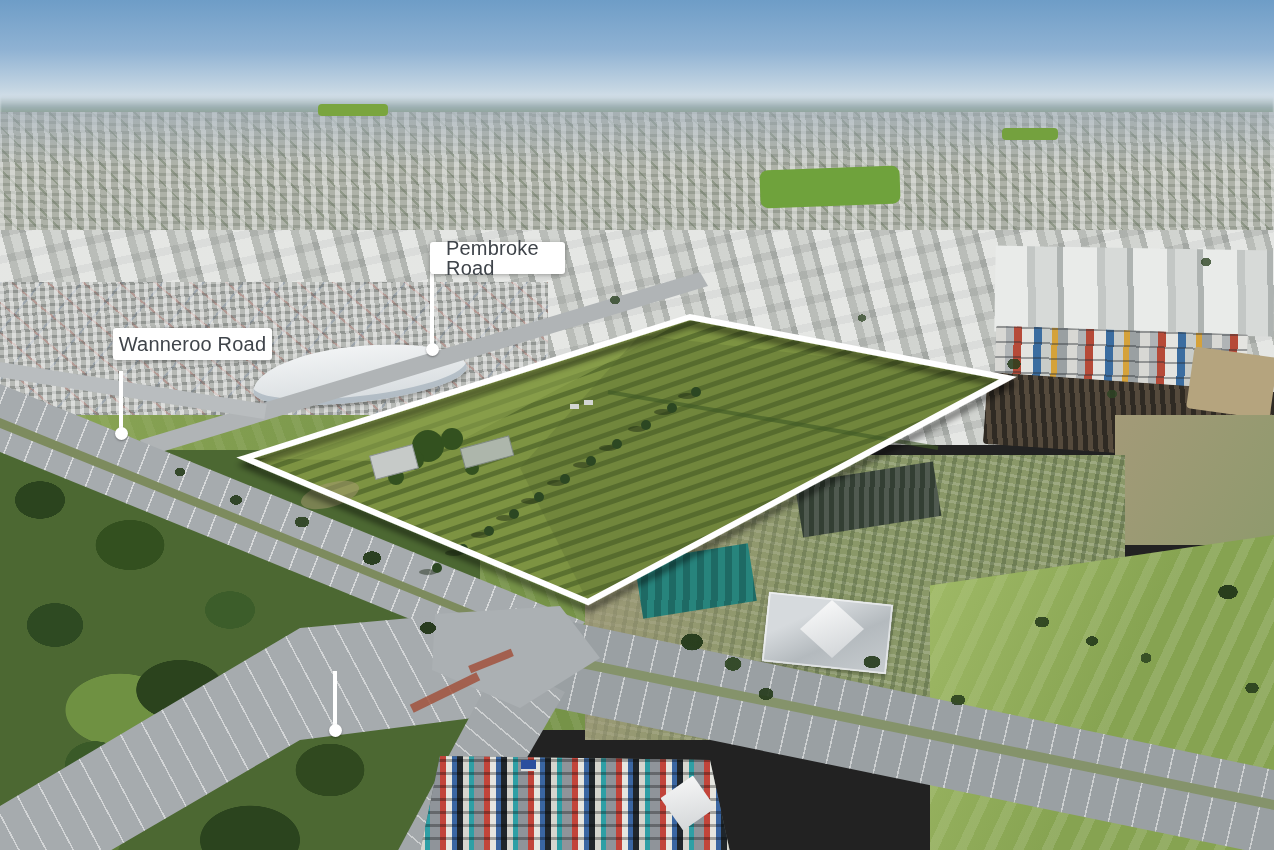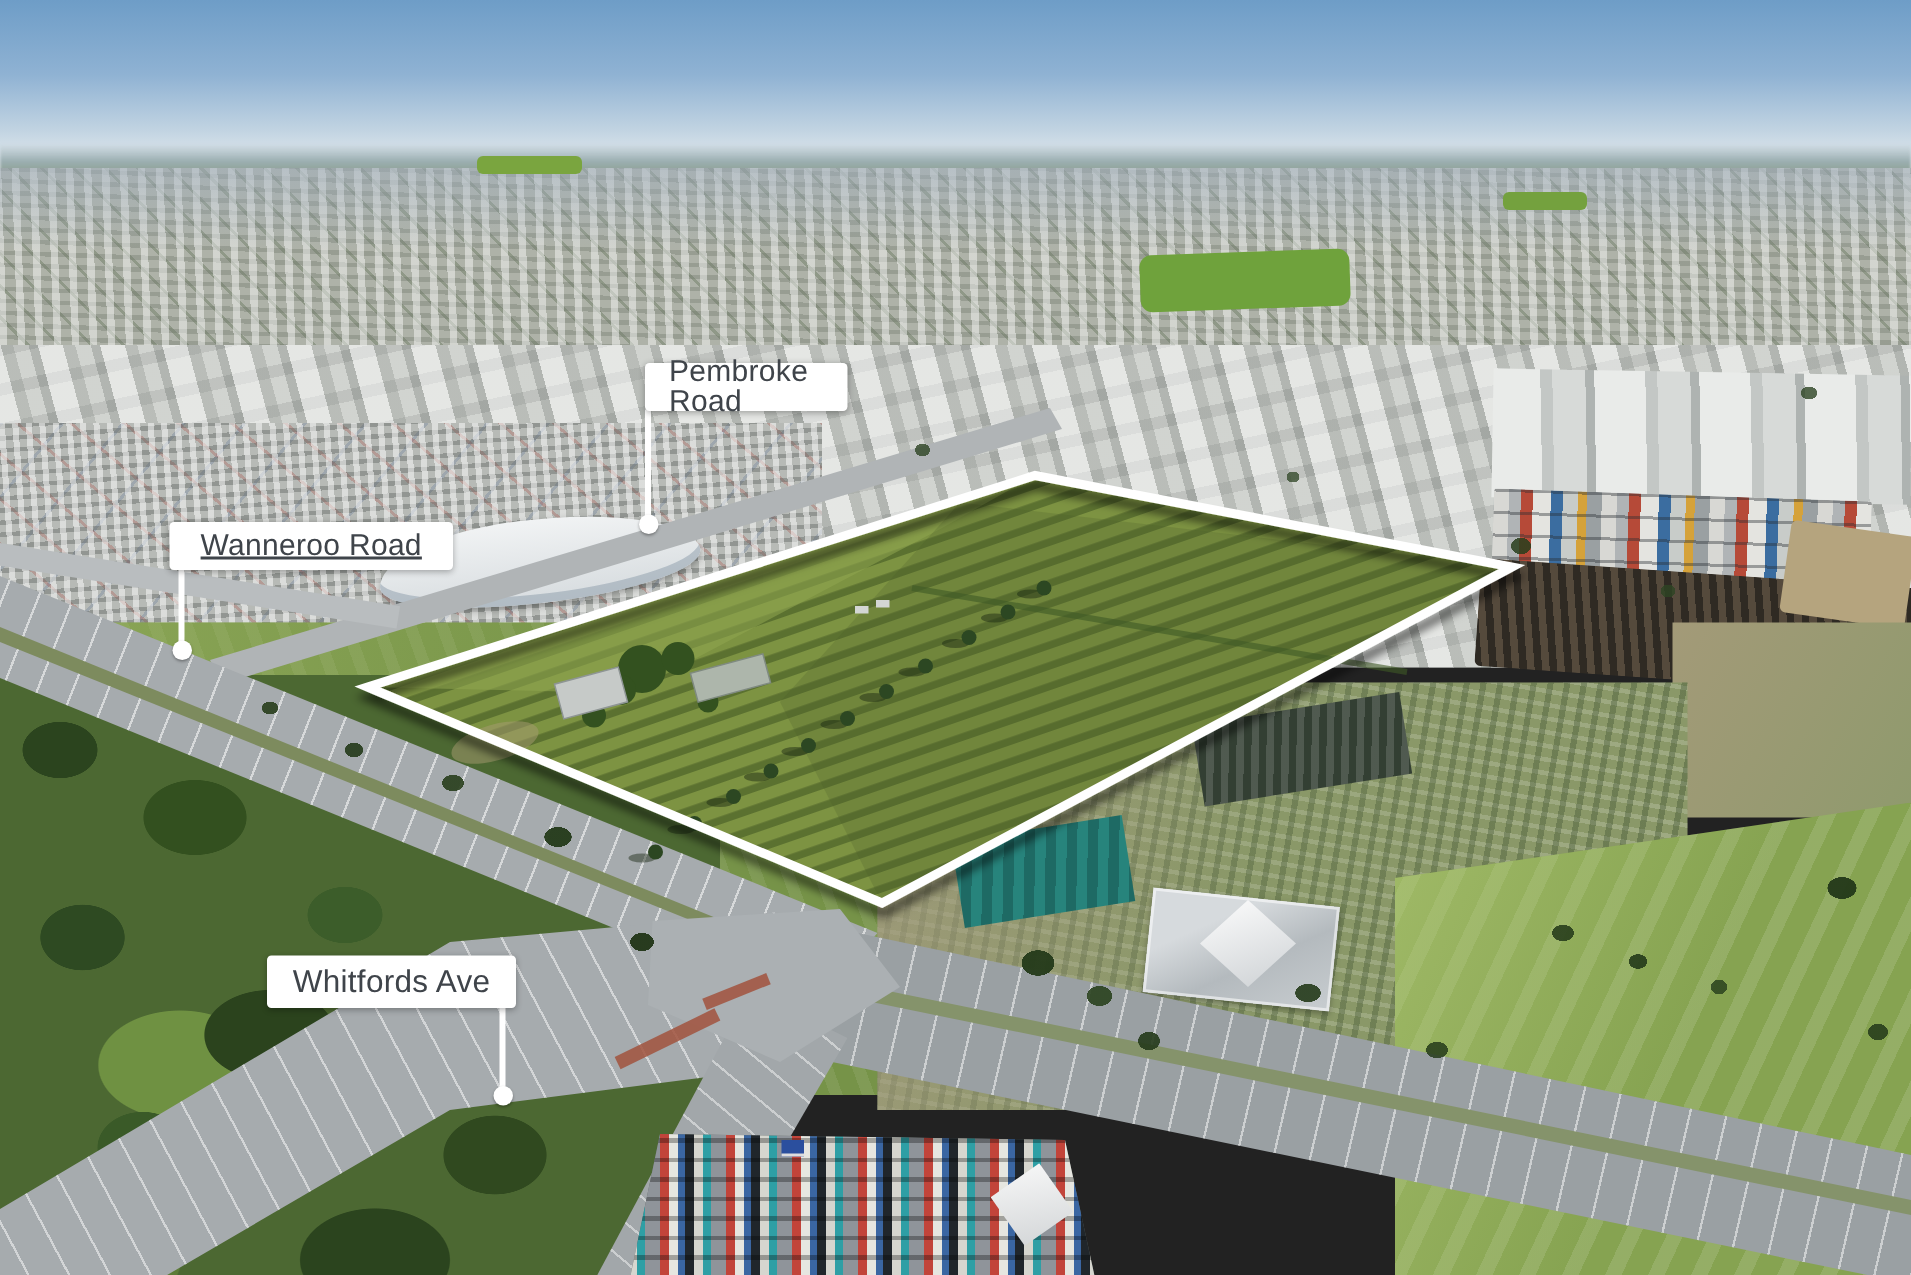--- a/index.html
+++ b/index.html
@@ -163,21 +163,21 @@
   #lead-wanneroo{left:119px;top:371px;height:58px;}
   #lead-whitfords{left:333px;top:671px;height:55px;}
   .dot{width:13px;height:13px;border-radius:50%;background:#ffffff;box-shadow:0 1px 2px rgba(0,0,0,.35);}
   #dot-pembroke{left:426px;top:343px;}
   #dot-wanneroo{left:115px;top:427px;}
   #dot-whitfords{left:329px;top:724px;}
   .label{background:var(--label-bg);color:var(--label-text);font-size:20px;line-height:1;
     display:flex;align-items:center;justify-content:center;border-radius:3px;
     box-shadow:0 1px 4px rgba(0,0,0,.3);letter-spacing:.2px;}
   #lab-pembroke{left:430px;top:242px;width:135px;height:32px;padding-left:16px;}
-  #lab-wanneroo{left:113px;top:348px;width:189px;height:32px;text-decoration:underline;}
+  #lab-wanneroo{left:113px;top:328px;width:159px;height:32px;}
   #lab-whitfords{left:178px;top:637px;width:166px;height:35px;font-size:21px;}
 </style>
 </head>
 <body>
 
 <div class="canvas">
 
   <div class="sky"></div>
   <div class="treeline"></div>
   <div class="suburb"></div>
@@ -289,17 +289,14 @@
   <div class="dot" id="dot-wanneroo"></div>
   <div class="leader" id="lead-whitfords"></div>
   <div class="dot" id="dot-whitfords"></div>
 
   <div class="label" id="lab-pembroke">
     <span style="position:static;">Pembroke Road</span>
   </div>
   <div class="label" id="lab-wanneroo">
     <span style="position:static;">Wanneroo Road</span>
   </div>
-  <div class="label" id="lab-whitfords">
-    <span style="position:static;">Whitfords Ave</span>
-  </div>
 
 </div>
 
 </body></html>

